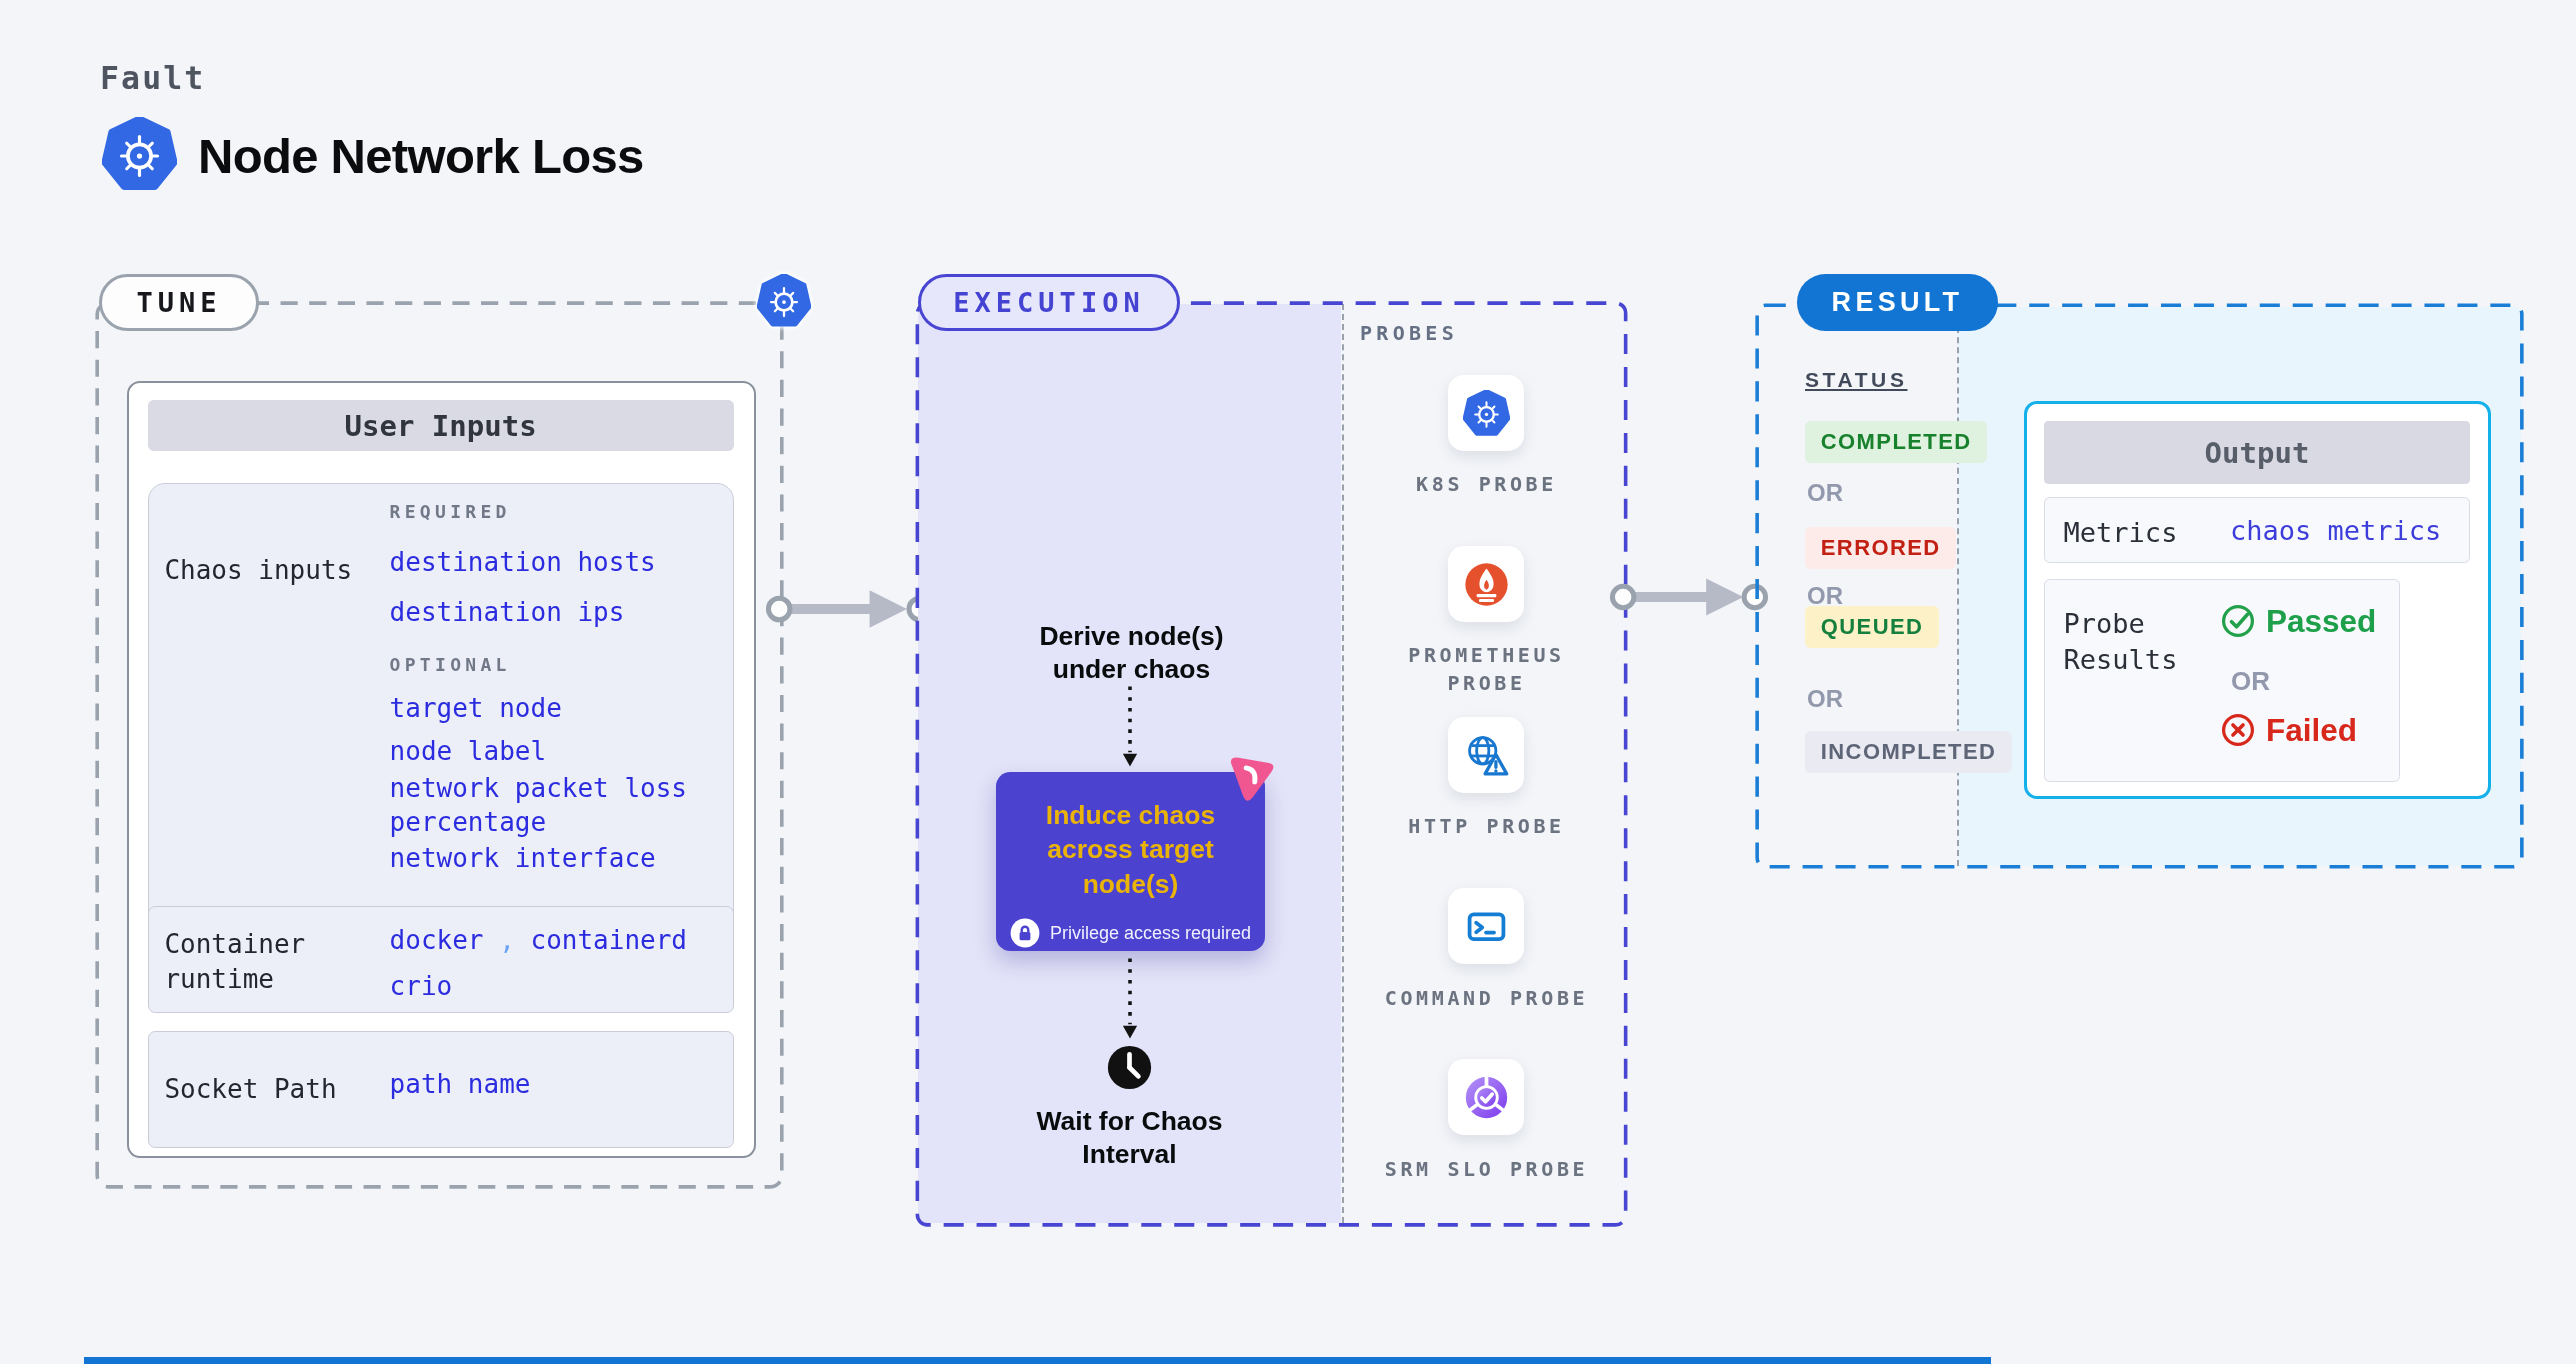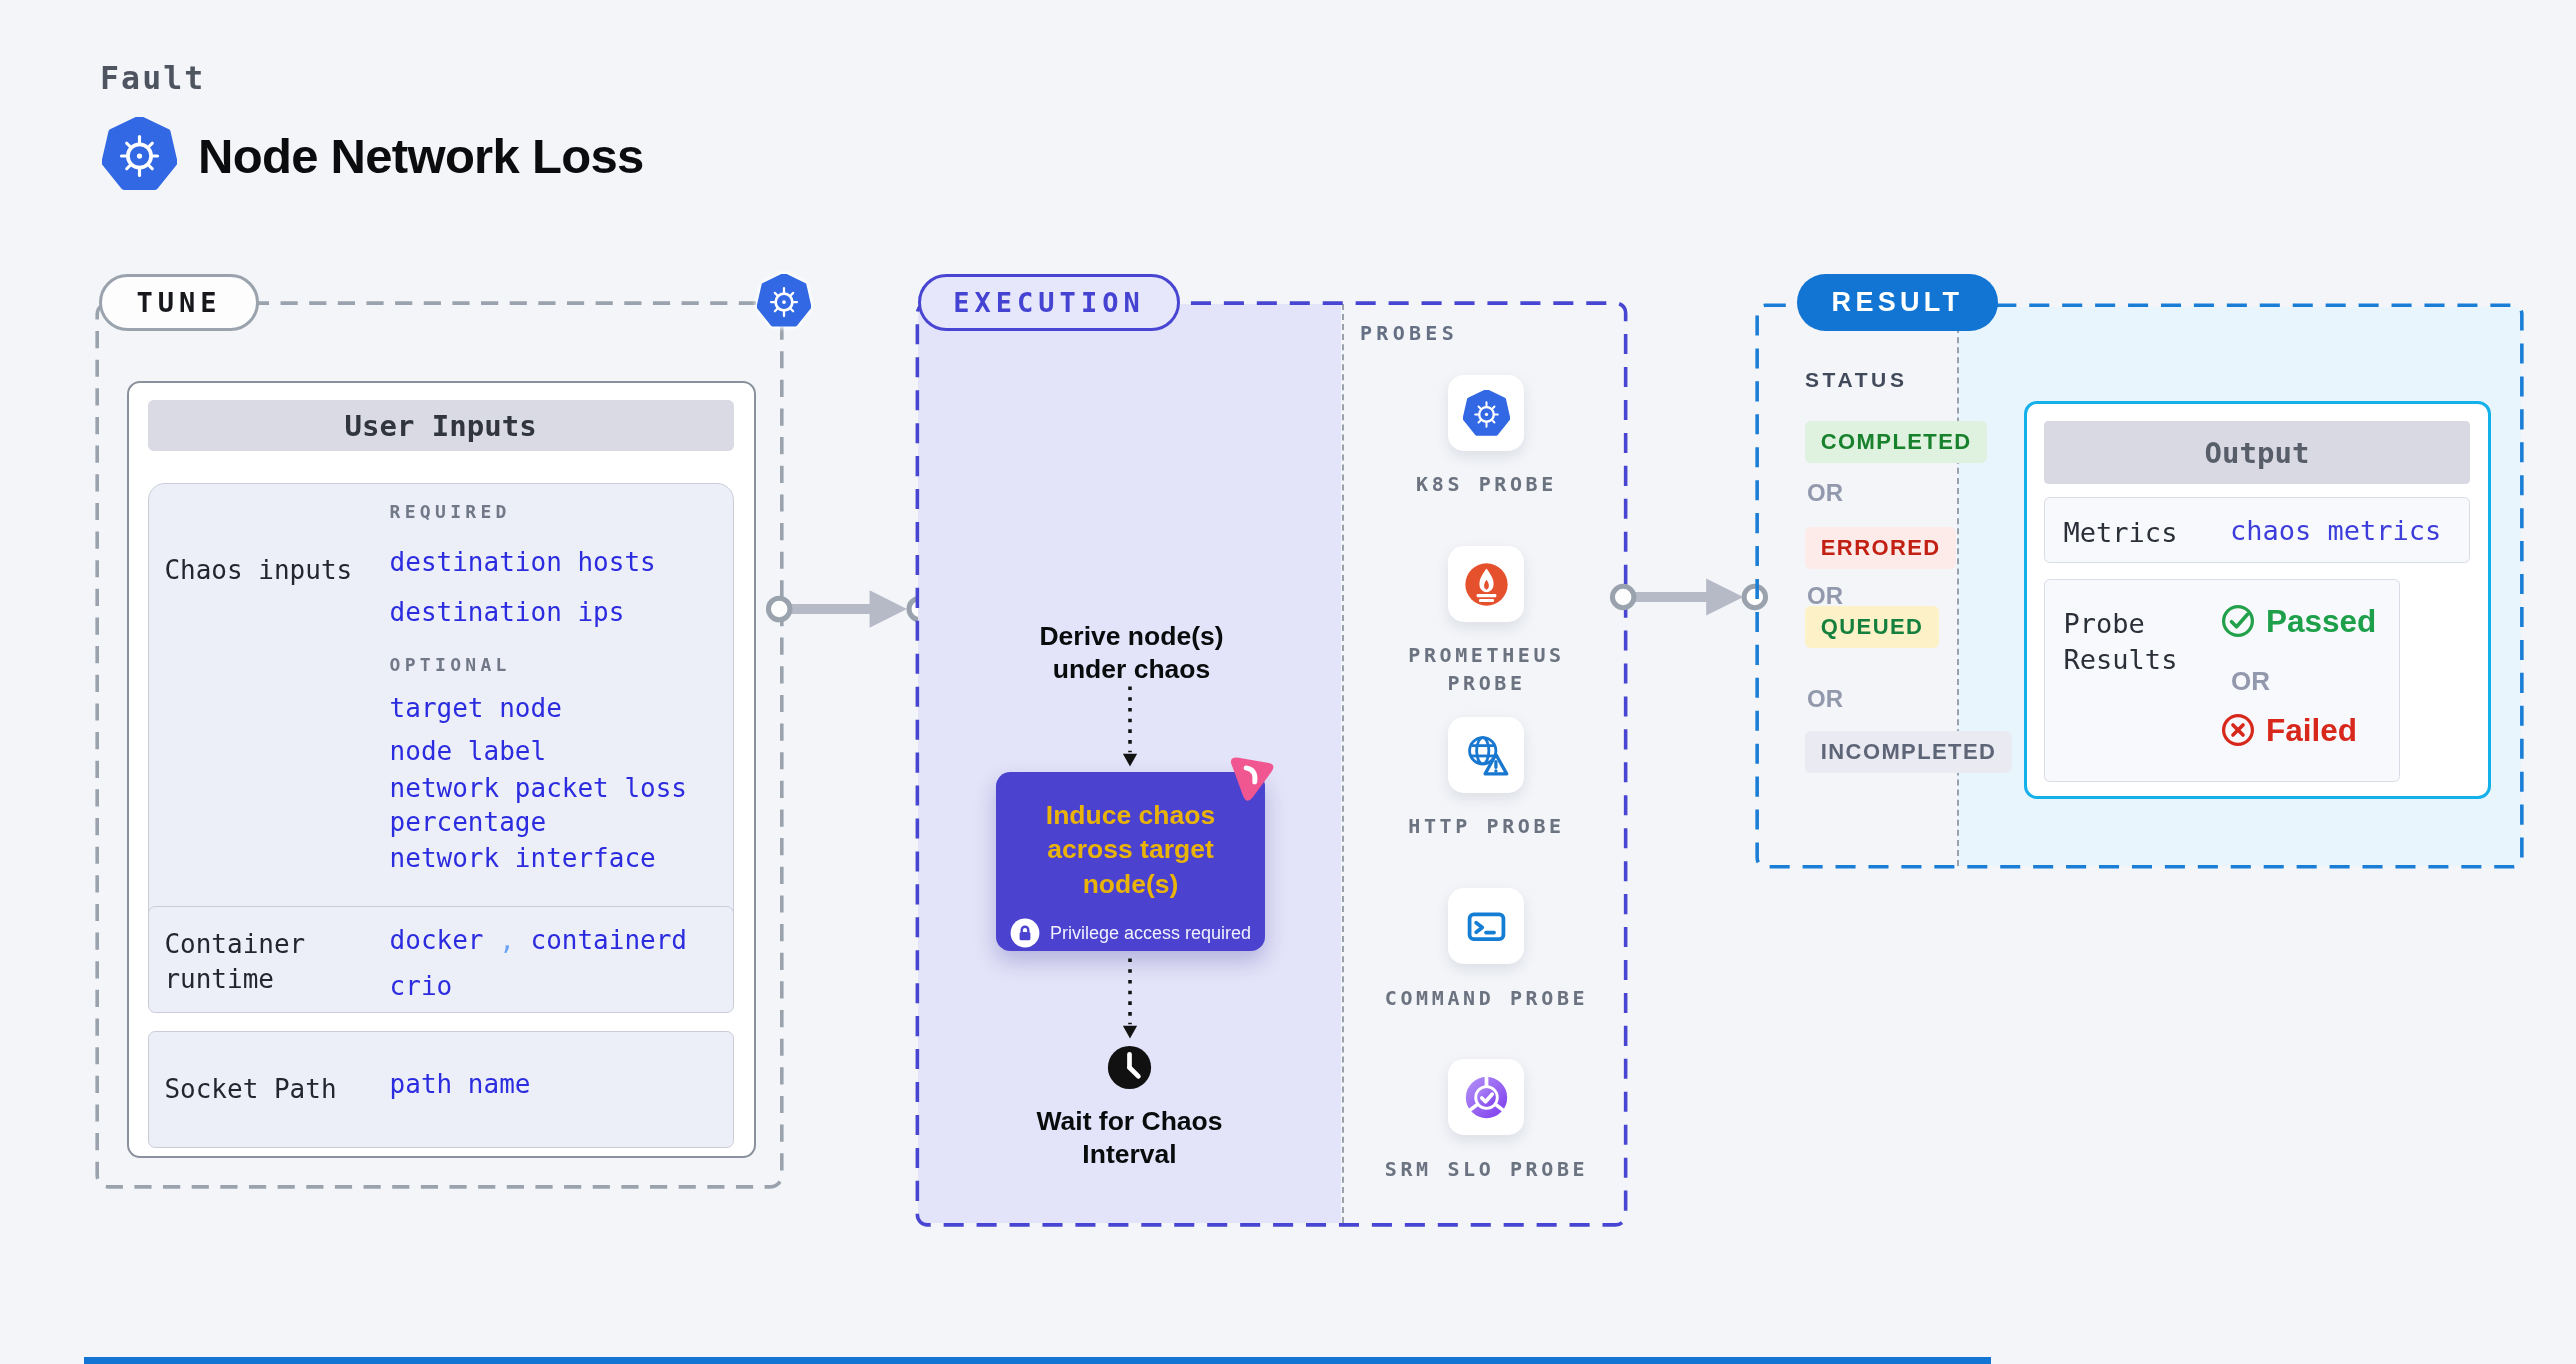--- a/index.html
+++ b/index.html
@@ -44,21 +44,21 @@
   .priv-circle { width:30px; height:30px; }
   .priv-text { font-family:"Liberation Sans", sans-serif; font-size:18px; color:#f1f1fe; }
 
   
   .probes-label { font-size:20px; font-weight:bold; letter-spacing:4.3px; color:#667085; }
   .probe-card { position:absolute; width:76px; height:76px; background:#ffffff; border-radius:15.8px; box-shadow:0 5.7px 14.3px rgba(30,40,80,.10); display:flex; align-items:center; justify-content:center; }
   .probe-label { position:absolute; width:215px; text-align:center; font-size:20px; font-weight:bold; letter-spacing:3.6px; color:#6b7280; line-height:1.4; }
 
   
   .result-fill { background:#e8f5fd; }
-  .status-label { font-family:"Liberation Sans", sans-serif; font-weight:bold; font-size:21px; letter-spacing:3.6px; color:#414a5a; }
+  .status-label { font-family:"Liberation Sans", sans-serif; font-weight:bold; font-size:21px; letter-spacing:3.6px; color:#414a5a;text-decoration:underline; }
   .badge { position:absolute; font-family:"Liberation Sans", sans-serif; font-weight:bold; font-size:22px; letter-spacing:1.4px; padding:7.9px 15.8px; border-radius:5.7px; }
   .or-label { position:absolute; font-family:"Liberation Sans", sans-serif; font-weight:bold; font-size:24px; color:#9399ad; }
   .output-card { background:#ffffff; border:3.6px solid #14b0ea; border-radius:13px; }
   .output-header { position:absolute; display:flex; align-items:center; justify-content:center; background:#d8d9e2; border-radius:4.3px; font-size:29px; font-weight:bold; color:#575e6a; }
   .output-row { position:absolute; background:#f8f9fc; border:1.4px solid #d9dce5; border-radius:5.7px; }
   .out-label { position:absolute; font-size:27px; color:#2b2f38; line-height:1.35; }
   .out-value { position:absolute; font-size:27px; color:#3d3ddb; }
   .passed-text { position:absolute; font-family:"Liberation Sans", sans-serif; font-weight:bold; font-size:31.5px; color:#1da049; }
   .failed-text { position:absolute; font-family:"Liberation Sans", sans-serif; font-weight:bold; font-size:31.5px; color:#d7281b; }
   .out-or { position:absolute; font-family:"Liberation Sans", sans-serif; font-weight:bold; font-size:26px; color:#9399ad; }

